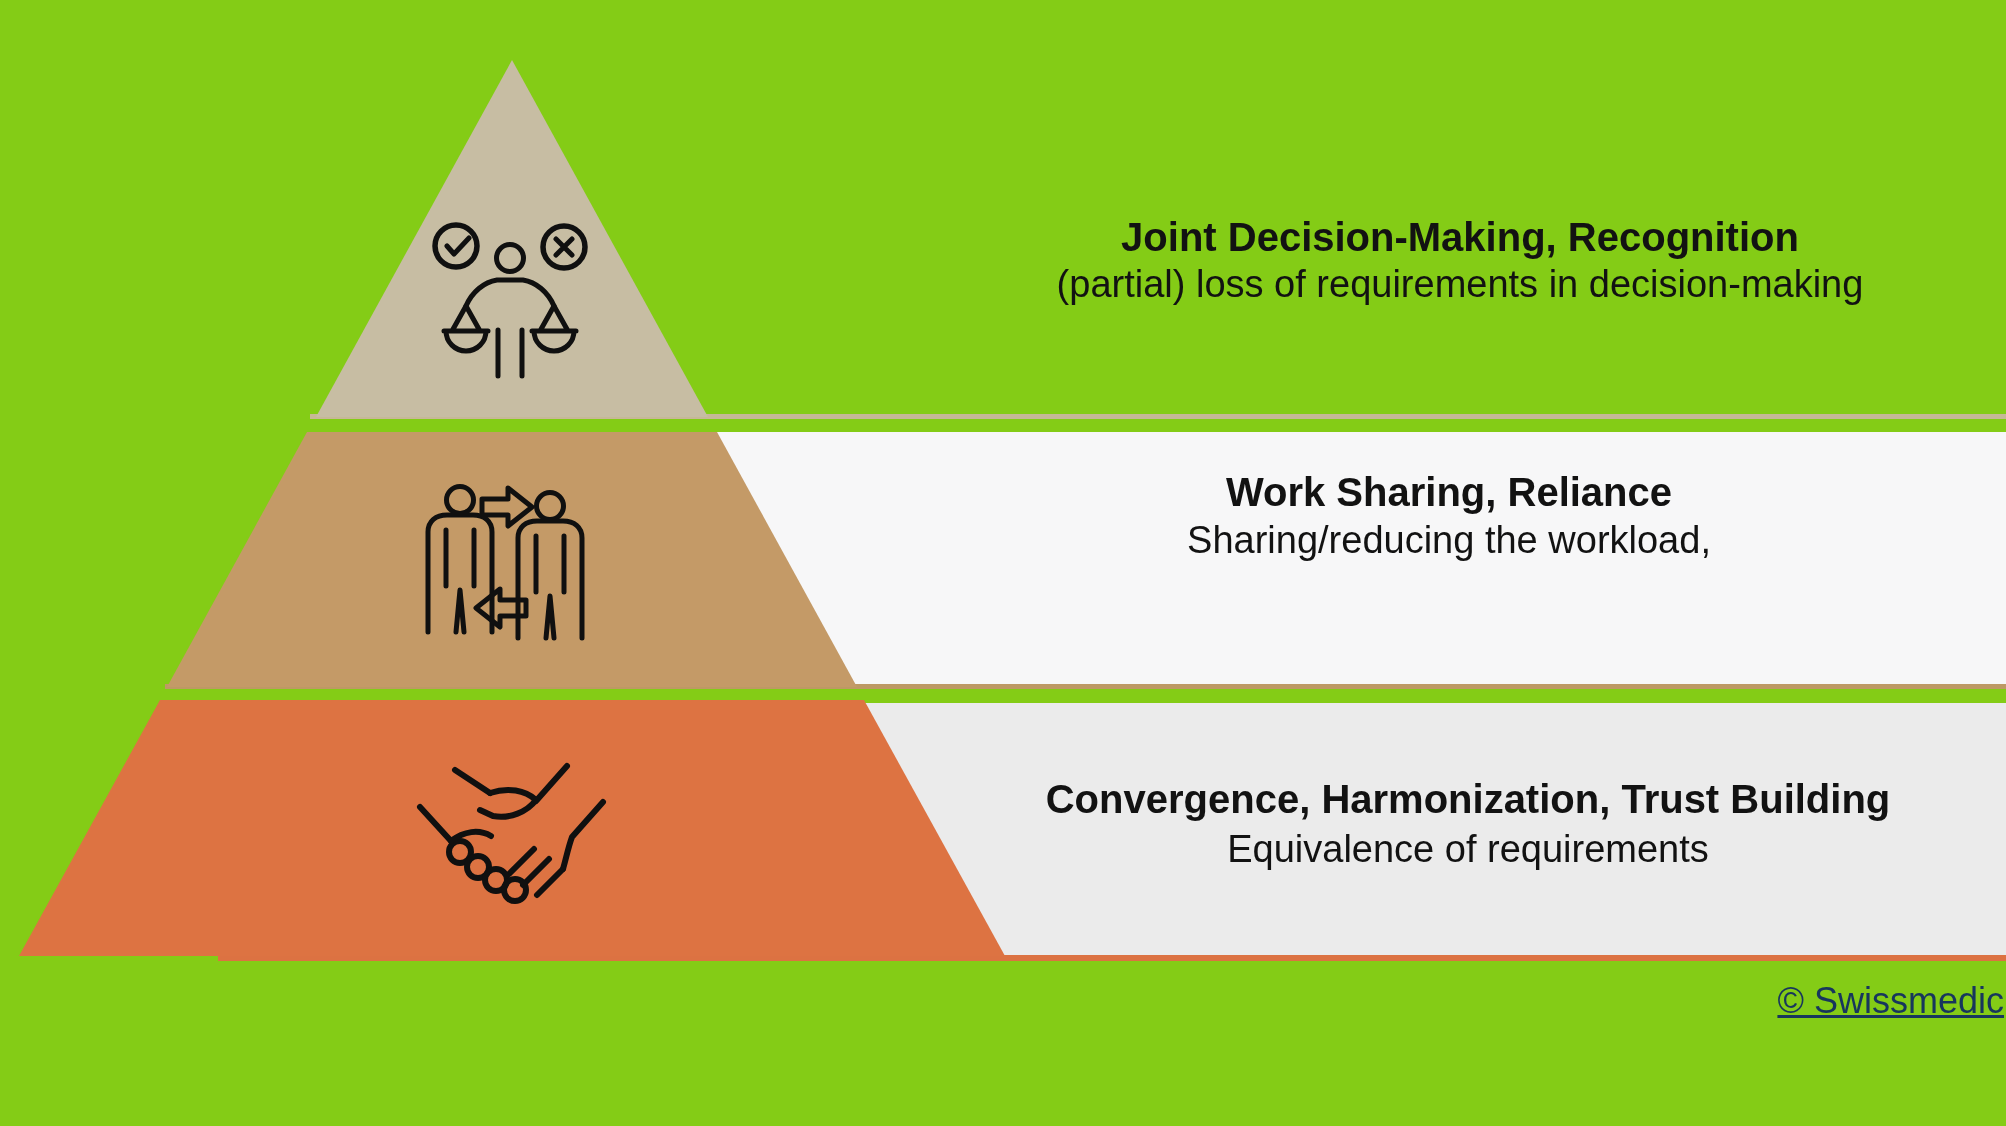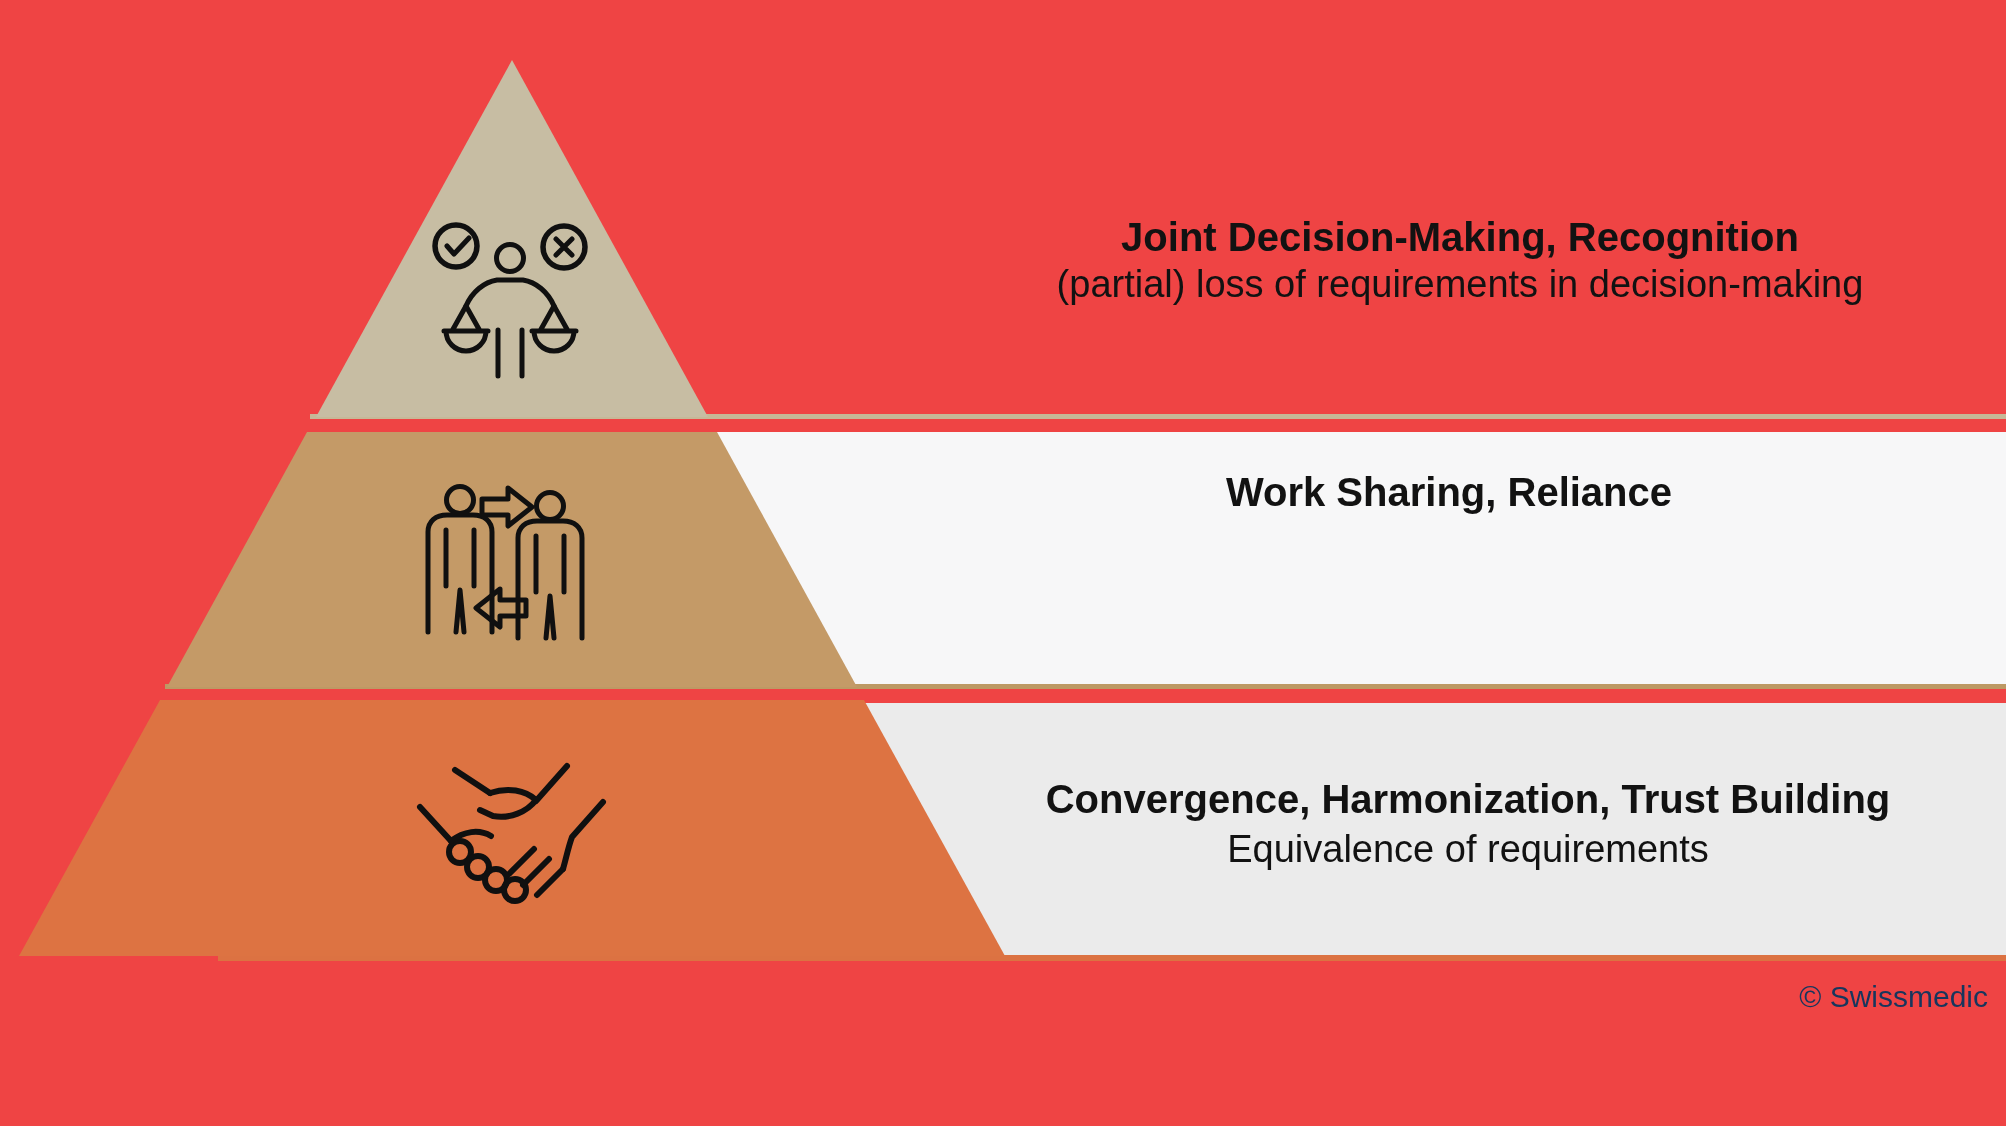--- a/index.html
+++ b/index.html
@@ -1,41 +1,42 @@
 <!DOCTYPE html>
 <html><head>
 <meta charset="utf-8">
 <style>
   html,body{margin:0;padding:0;background:#ffffff;}
   .canvas{
     position:relative;
     width:2006px;height:1126px;
-    background:#ef4444;
+    background:#84cc16;
     overflow:hidden;
     font-family:"Liberation Sans","DejaVu Sans",sans-serif;
     color:#141414;
   }
   .diagram-svg{position:absolute;left:0;top:0;}
   .tier-text{
     position:absolute;
     transform:translateX(-50%);
     text-align:center;
     white-space:nowrap;
     color:#121212;
   }
   .t-title{font-weight:700;font-size:40px;}
   .t-line{font-weight:400;font-size:38px;}
   .tier-text.t1 .t-title,.tier-text.t1 .t-line{line-height:47px;}
   .tier-text.t2 .t-title,.tier-text.t2 .t-line{line-height:48px;margin-left:38px;}
   .tier-text.t3 .t-title,.tier-text.t3 .t-line{line-height:50px;}
   .copyright{
     position:absolute;
-    right:18px;top:980px;
-    font-size:30px;
+    right:2px;top:980px;
+    font-size:36px;
     color:#17365D;
+    text-decoration:underline;
   }
 </style>
 </head>
 <body>
 
 <div class="canvas">
 
   <svg class="diagram-svg" width="2006" height="1126" viewBox="0 0 2006 1126">
 
     <rect x="540" y="432" width="1466" height="253" fill="#F7F7F8"></rect>
@@ -89,20 +90,21 @@
     </g>
   </svg>
 
   <div class="tier-text t1" style="left:1460px;top:214px">
     <div class="t-title">Joint Decision-Making, Recognition</div>
     <div class="t-line">(partial) loss of requirements in decision-making</div>
   </div>
 
   <div class="tier-text t2" style="left:1430px;top:468px">
     <div class="t-title">Work Sharing, Reliance</div>
+    <div class="t-line">Sharing/reducing the workload,</div>
   </div>
 
   <div class="tier-text t3" style="left:1468px;top:774px">
     <div class="t-title">Convergence, Harmonization, Trust Building</div>
     <div class="t-line">Equivalence of requirements</div>
   </div>
 
   <div class="copyright">© Swissmedic</div>
 
 </div>

